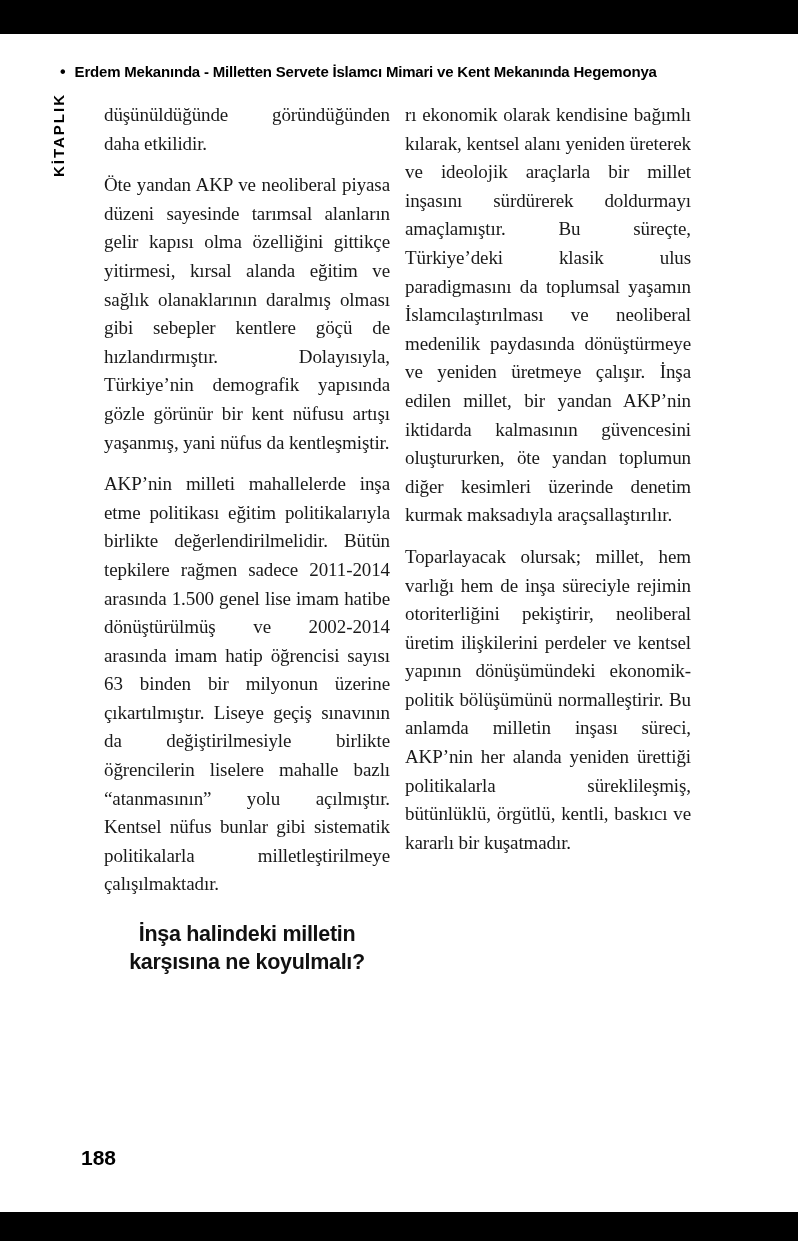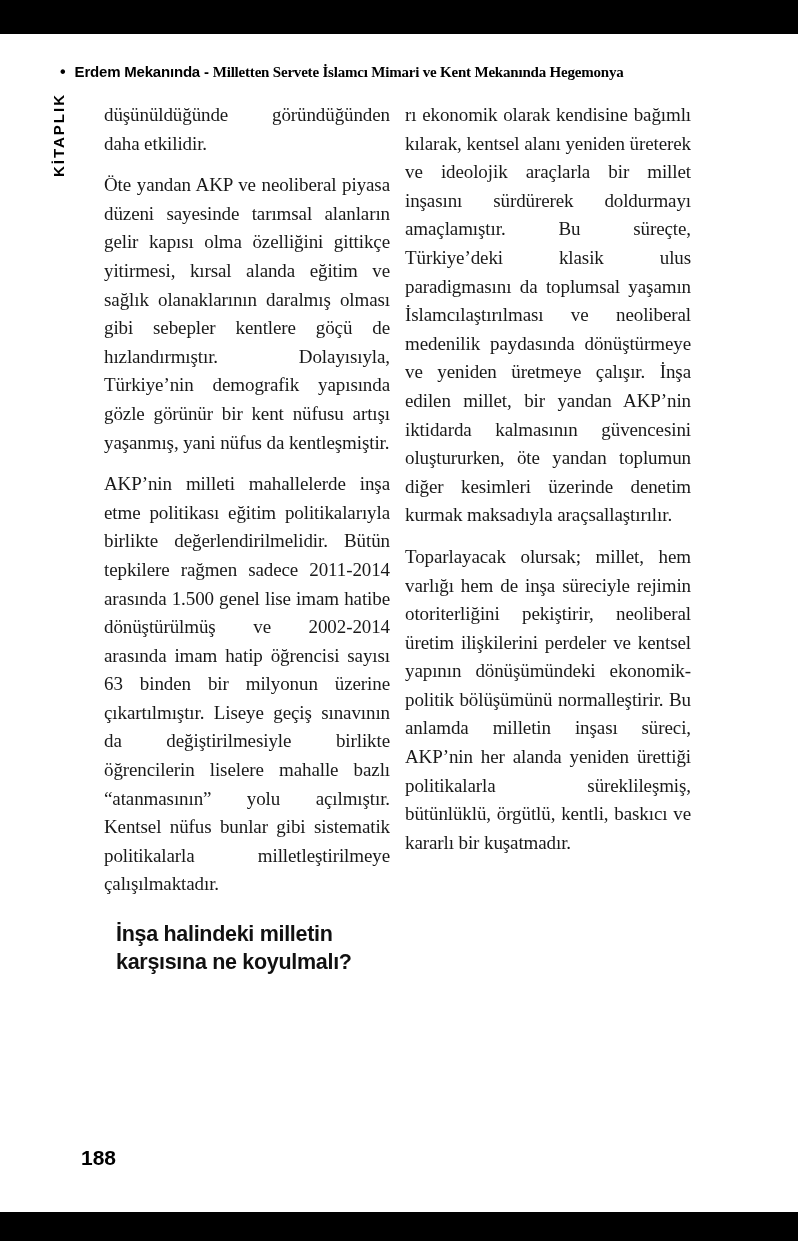--- a/index.html
+++ b/index.html
@@ -40,21 +40,20 @@
     margin-right: 9px;
     font-weight: 700;
   }
   .running-header .author {
     font-weight: 600;
     letter-spacing: -0.2px;
   }
   .running-header .booktitle {
     font-weight: 800;
     letter-spacing: -0.2px;
-    font-family: Liberation Serif, serif;
   }
 
   .vertical-label {
     position: absolute;
     top: 93px;
     left: 50px;
     writing-mode: vertical-rl;
     transform: rotate(180deg);
     font-family: "Liberation Sans", sans-serif;
     font-weight: 700;
@@ -80,22 +79,22 @@
   }
   .col p {
     margin: 0 0 13px 0;
   }
   .subhead {
     font-family: "Liberation Sans", sans-serif;
     font-size: 21.5px;
     line-height: 28px;
     font-weight: 700;
     letter-spacing: -0.3px;
-    text-align: left;
-    margin: 21px 0 10px 12px;
+    text-align: center;
+    margin: 21px 0 10px 0;
     color: #111;
   }
 
   .page-number {
     position: absolute;
     left: 38px;
     top: 1146px;
     font-family: "Liberation Sans", sans-serif;
     font-weight: 700;
     font-size: 21px;

